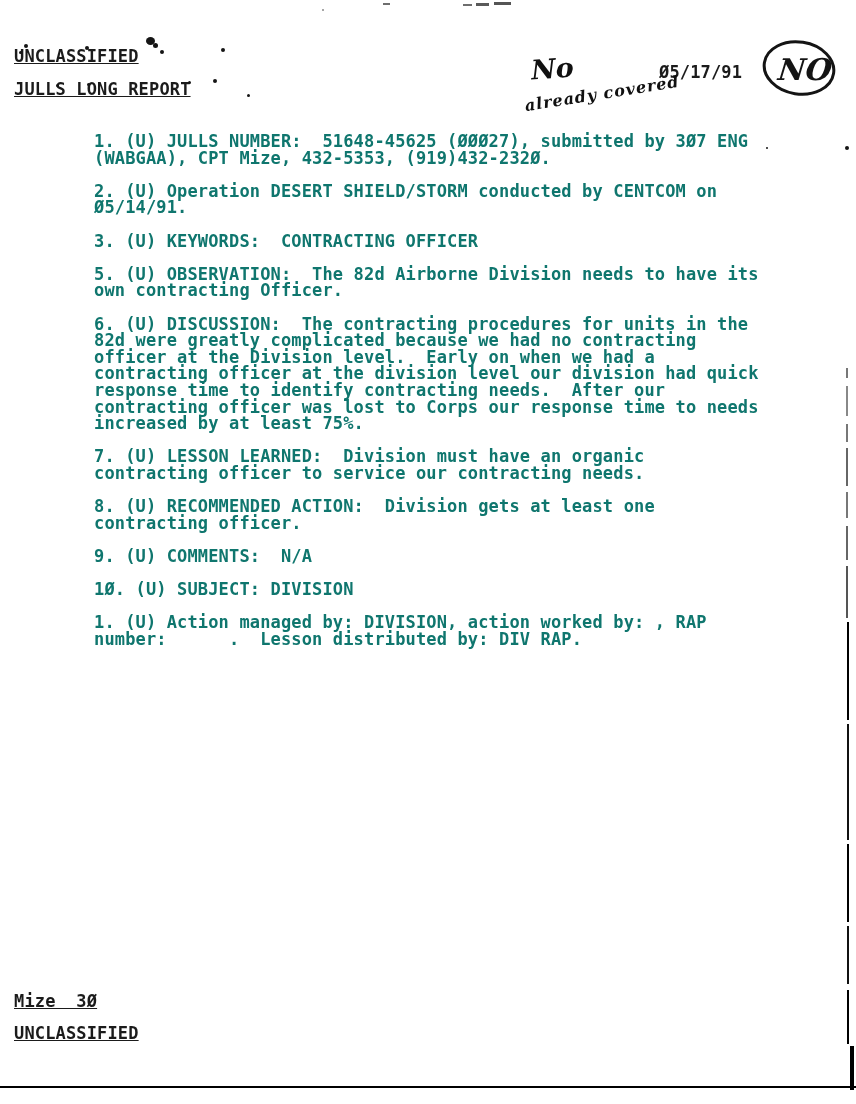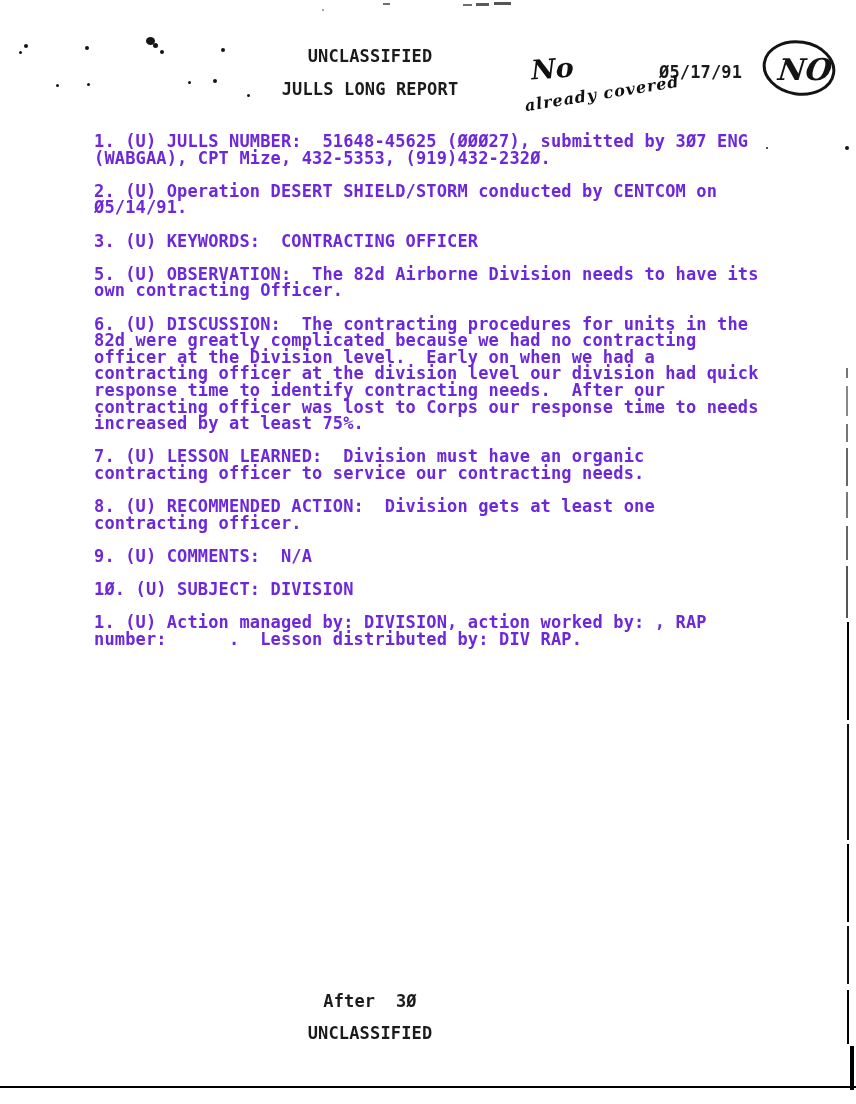--- a/index.html
+++ b/index.html
@@ -7,36 +7,36 @@
     position:relative;
     width:856px; height:1104px;
     margin:0 auto;
     background:#ffffff;
     overflow:hidden;
     font-family:"DejaVu Sans Mono", monospace;
     color:#1a1a1a;
   }
   
   .center-col {
-    position:absolute; left:4px; width:732px; text-align:center;
+    position:absolute; left:14px; width:732px; text-align:left;text-decoration:underline;
   }
   .doc-line {
     font-family:"DejaVu Sans Mono", monospace;
     font-weight:700; font-size:17px; letter-spacing:0.15px;
     white-space:pre; color:#1b1b1b;
   }
   
   .body-text {
     position:absolute; left:94px; top:133px; width:700px;
   }
   .para {
     font-family:"DejaVu Sans Mono", monospace;
     font-weight:700; font-size:17px; line-height:16.6px;
     letter-spacing:0.15px; white-space:pre;
-    color:#6d28d9; margin:0 0 16.6px 0;
+    color:#0f766e; margin:0 0 16.6px 0;
   }
   .date-stamp {
     position:absolute; left:659px; top:62px;
   }
   
   .handwritten {
     position:absolute; color:#101010;
     font-family:"DejaVu Serif", serif; font-style:italic;
   }
   .hw-line1 { left:531px; top:53px; font-size:27px; transform:rotate(-4deg); font-weight:700;}
@@ -89,21 +89,21 @@
     <div class="para">7. (U) LESSON LEARNED:  Division must have an organic
 contracting officer to service our contracting needs.</div>
     <div class="para">8. (U) RECOMMENDED ACTION:  Division gets at least one
 contracting officer.</div>
     <div class="para">9. (U) COMMENTS:  N/A</div>
     <div class="para">1Ø. (U) SUBJECT: DIVISION</div>
     <div class="para">1. (U) Action managed by: DIVISION, action worked by: , RAP
 number:      .  Lesson distributed by: DIV RAP.</div>
   </div>
 
-  <div class="center-col footer-page doc-line">After  3Ø</div>
+  <div class="center-col footer-page doc-line">Mize  3Ø</div>
   <div class="center-col footer-class doc-line">UNCLASSIFIED</div>
 
   <div class="speck" style="left:24px;top:44px;width:4px;height:4px;"></div>
   <div class="speck" style="left:19px;top:51px;width:3px;height:3px;"></div>
   <div class="speck" style="left:85px;top:46px;width:4px;height:4px;"></div>
   <div class="speck" style="left:146px;top:37px;width:9px;height:8px;"></div>
   <div class="speck" style="left:153px;top:43px;width:5px;height:5px;"></div>
   <div class="speck" style="left:160px;top:50px;width:4px;height:4px;"></div>
   <div class="speck" style="left:221px;top:48px;width:4px;height:4px;"></div>
   <div class="speck" style="left:56px;top:84px;width:3px;height:3px;"></div>

